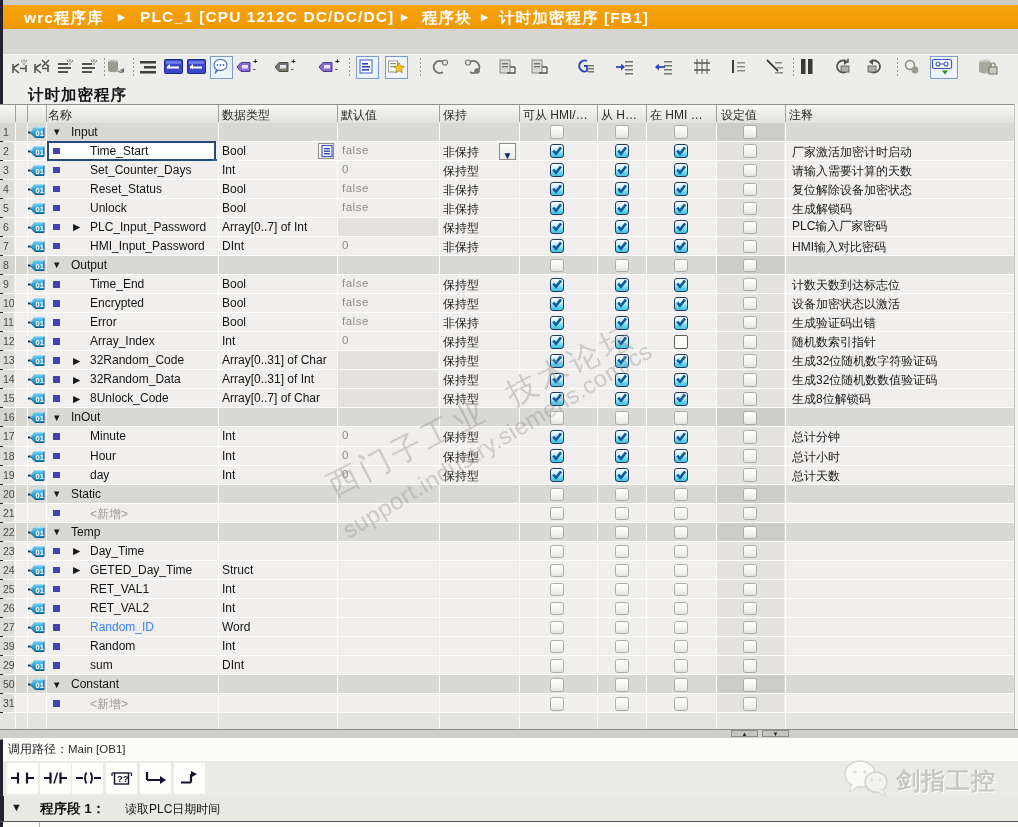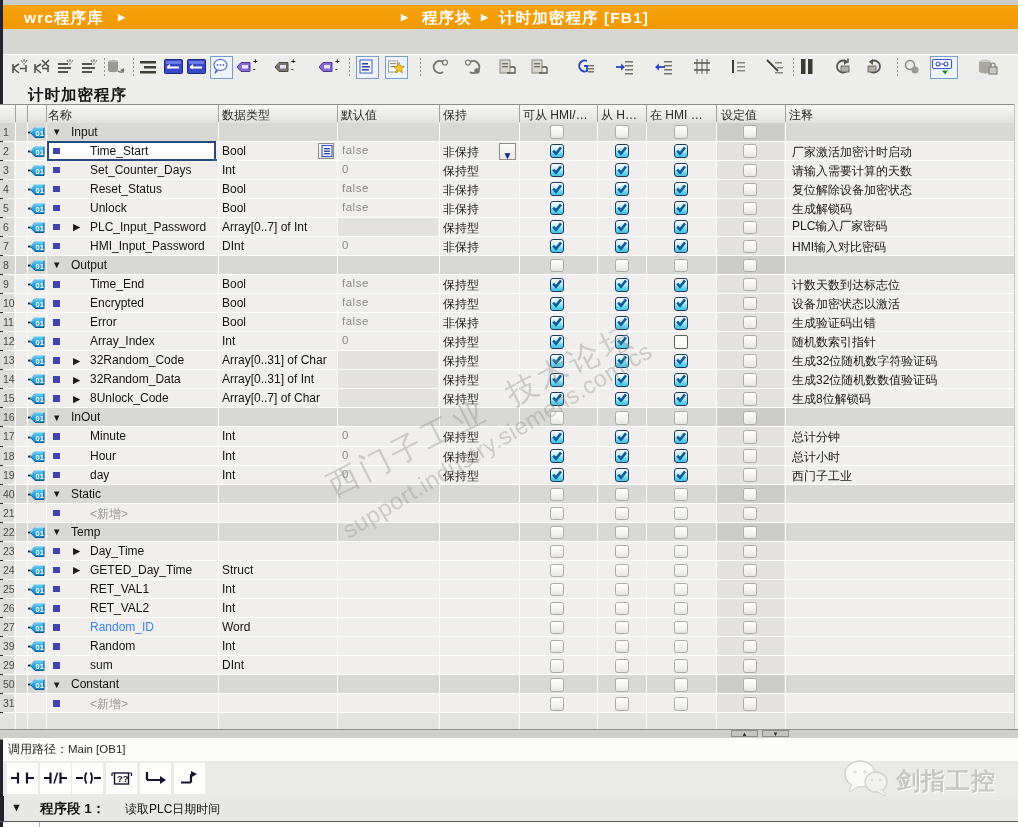--- a/index.html
+++ b/index.html
@@ -29,20 +29,21 @@
         <stop offset="1" stop-color="#1787c0"></stop>
 </linearGradient>
     </defs>
   </svg>
 <div id="page">
 <div class="abs" style="left:0;top:0;width:3px;height:827px;background:#23232f"></div>
 <div class="abs" style="left:3px;top:0;width:1015px;height:5px;background:#cbcbc7"></div>
 <div class="abs crumb" style="left:3px;top:4.5px;width:1015px;height:24px;background:linear-gradient(#f7a30f,#f09800)">
       <span style="left:21px">wrc程序库</span>
       <span class="carr" style="left:115px">▶</span>
+      <span style="left:137px">PLC_1 [CPU 1212C DC/DC/DC]</span>
       <span class="carr" style="left:398px">▶</span>
       <span style="left:419px">程序块</span>
       <span class="carr" style="left:478px">▶</span>
       <span style="left:496px">计时加密程序 [FB1]</span>
     </div>
 <div class="abs" style="left:3px;top:28.5px;width:1015px;height:25.5px;background:#d6d6d2"></div>
 <div class="abs" style="left:3px;top:54px;width:1015px;height:50px;background:#ededeb;border-top:1px solid #f8f8f6"></div>
 <svg class="abs" style="left:11px;top:58px" width="18" height="17" viewBox="0 0 18 17">
       <path d="M2 6 V15 M2 10 L8 6 M2 10 L8 15" stroke="#55554d" stroke-width="1.6" fill="none"></path>
       <path d="M9 10.5 H15 M15 7 V14" stroke="#55554d" stroke-width="1.6"></path>
@@ -1037,24 +1038,24 @@
       <svg width="14" height="14" viewBox="0 0 14 14" style="position:absolute;left:-1.5px;top:-1.5px">
         <path d="M3.2 6.6 L6 9.8 L11 3.4" fill="none" stroke="#0c5c9c" stroke-width="2.6"></path>
       </svg>
     </div>
 <div class="cbk" style="left:674.0px;top:468.1px">
       <svg width="14" height="14" viewBox="0 0 14 14" style="position:absolute;left:-1.5px;top:-1.5px">
         <path d="M3.2 6.6 L6 9.8 L11 3.4" fill="none" stroke="#0c5c9c" stroke-width="2.6"></path>
       </svg>
     </div>
 <div class="cbd" style="left:743.3px;top:468.4px"></div>
-<div class="abs ctxt" style="left:792px;top:467.61px">西门子工业</div>
+<div class="abs ctxt" style="left:792px;top:467.61px">总计天数</div>
 <div class="abs row" style="top:484.64px;height:18.06px;background:#d8d8d4"></div>
 <div class="abs" style="left:0;top:484.64px;width:14px;height:18.06px;background:#d4d4d0"></div>
-<div class="abs numt" style="left:3px;top:487.67px">40</div>
+<div class="abs numt" style="left:3px;top:487.67px">20</div>
 <div class="abs" style="left:15px;top:484.64px;width:1px;height:18.06px;background:#fbfbf9"></div>
 <div class="abs" style="left:27px;top:484.64px;width:1px;height:18.06px;background:#fbfbf9"></div>
 <div class="abs" style="left:46px;top:484.64px;width:1px;height:18.06px;background:#fbfbf9"></div>
 <div class="abs" style="left:218px;top:484.64px;width:1px;height:18.06px;background:#fbfbf9"></div>
 <div class="abs" style="left:337px;top:484.64px;width:1px;height:18.06px;background:#fbfbf9"></div>
 <div class="abs" style="left:439px;top:484.64px;width:1px;height:18.06px;background:#fbfbf9"></div>
 <div class="abs" style="left:519px;top:484.64px;width:1px;height:18.06px;background:#fbfbf9"></div>
 <div class="abs" style="left:597px;top:484.64px;width:1px;height:18.06px;background:#fbfbf9"></div>
 <div class="abs" style="left:646px;top:484.64px;width:1px;height:18.06px;background:#fbfbf9"></div>
 <div class="abs" style="left:716px;top:484.64px;width:1px;height:18.06px;background:#fbfbf9"></div>

